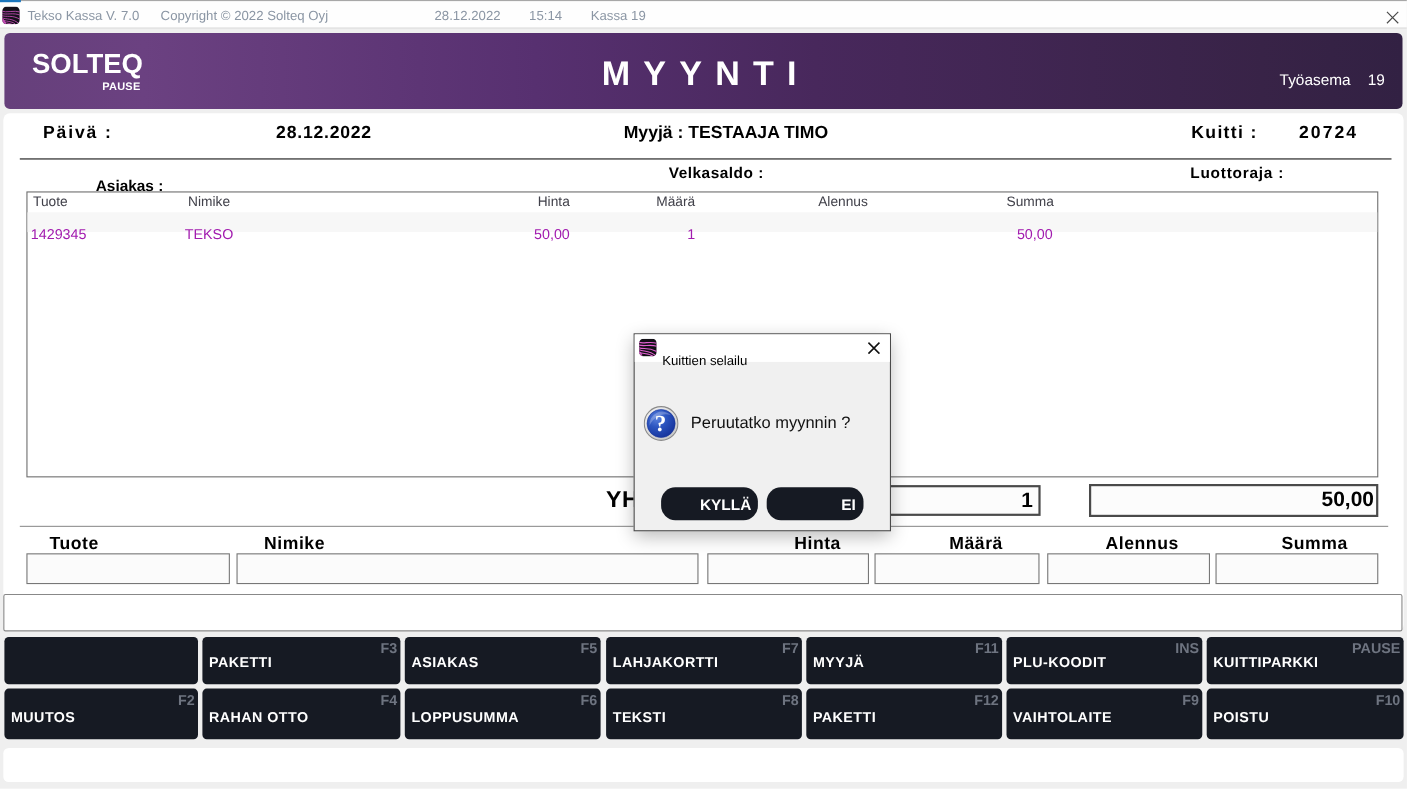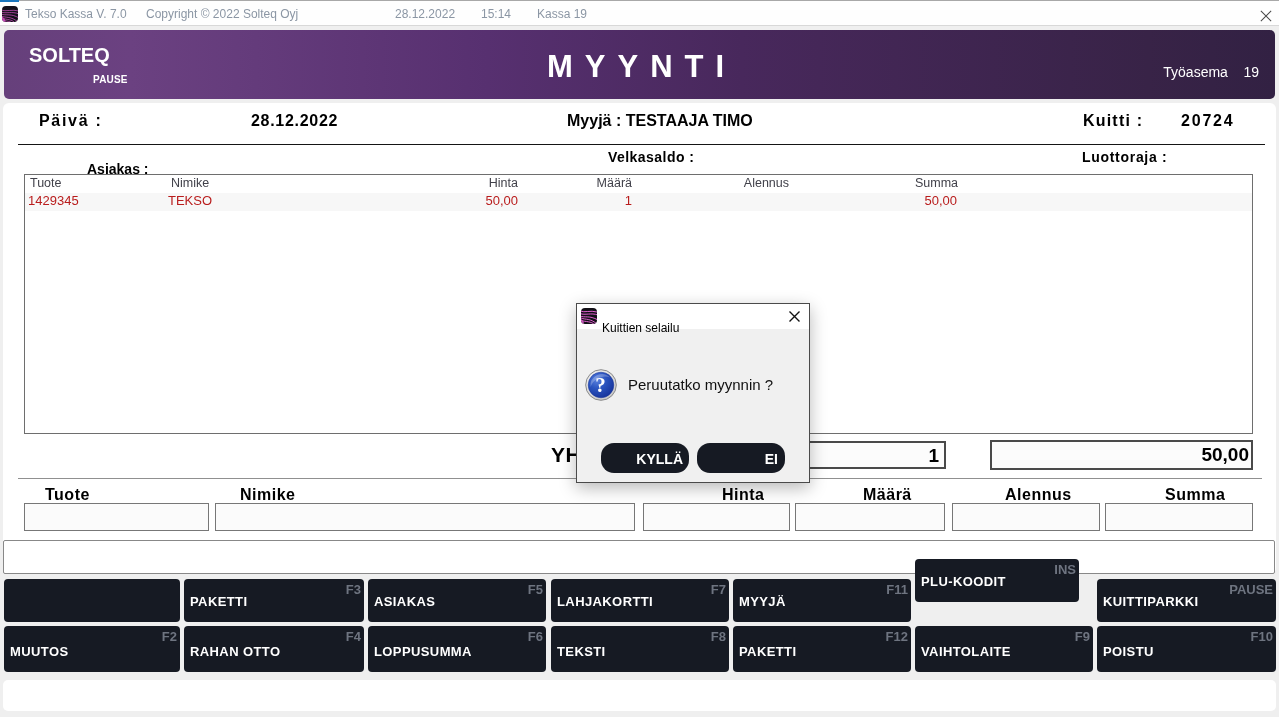--- a/index.html
+++ b/index.html
@@ -7,37 +7,37 @@
 
 
 #titlebar { position:absolute; left:0; top:0; width:1279px; height:26px; background:#fefefe; border-top:1px solid #a8a8a8; border-bottom:1px solid #d8d8d8; }
 #bluechip { position:absolute; left:0; top:-1px; width:19px; height:2px; background:#1b76bd; }
 .tbtxt { position:absolute; top:6px; font-size:12px; color:#8b96a4; white-space:pre; }
 #tbclose { position:absolute; left:1260px; top:9px; width:12px; height:12px; }
 
 
 #header { position:absolute; left:4px; top:30px; width:1271px; height:69px; border-radius:5px;
   background:linear-gradient(to right,#66407b 0%,#6b4181 10%,#573070 38%,#48285c 58%,#382347 90%,#322143 100%); }
-#solteq { position:absolute; left:25px; top:14px; color:#fff; font-weight:bold; font-size:20px; letter-spacing:0px; }
+#solteq { position:absolute; left:25px; top:14px; color:#fff; font-weight:bold; font-size:25px; letter-spacing:0px; }
 #tekso { position:absolute; left:89px; top:44px; color:#fff; font-weight:bold; font-size:10px; letter-spacing:0.2px; }
 #myynti { position:absolute; left:543px; top:19px; color:#fff; font-weight:bold; font-size:31px; letter-spacing:12px; white-space:pre; }
 #shopname { position:absolute; right:15px; top:15px; color:#fff; font-weight:bold; font-size:15px; letter-spacing:0.6px; }
 #tyoasema { position:absolute; right:16px; top:34px; color:#fff; font-size:14px; }
 
 
 #panel { position:absolute; left:3px; top:103px; width:1273px; height:471px; background:#fff; border-radius:6px; }
 .b { font-weight:bold; color:#000; }
 #row1 .lbl { position:absolute; top:9px; font-size:16px; font-weight:bold; white-space:pre; }
 #hr1 { position:absolute; left:15px; top:41px; width:1247px; height:1.3px; background:#151515; }
 #row2lbl { position:absolute; top:58px; font-size:14px; font-weight:bold;margin-left:48px; }
 
 
 #grid { position:absolute; left:21px; top:71px; width:1229px; height:260px; background:#fff; border:1px solid #6e6e6e; }
 .gh { position:absolute; top:1px; font-size:12.5px; color:#41414a; }
-.gd { position:absolute; top:18px; font-size:13px; color:#b91c1c; }
+.gd { position:absolute; top:30px; font-size:13px; color:#a21caf; }
 #gridrow { position:absolute; left:0; top:18px; width:100%; height:18px; background:#f7f7f7; }
 
 
 #yht { position:absolute; left:548px; top:340px; font-size:21px; font-weight:bold; letter-spacing:0.5px; }
 .totbox { position:absolute; border:2px solid #4a4a4a; background:#fcfcfc; font-weight:bold; font-size:19px; text-align:right; }
 #tot1 { left:792px; top:338px; width:151px; height:28px; padding:2px 5px 0 0; }
 #tot2 { left:987px; top:337px; width:263px; height:30px; padding:2px 2px 0 0; }
 #hr2 { position:absolute; left:15px; top:375px; width:1244px; height:1px; background:#909090; }
 
 
@@ -164,21 +164,21 @@
       <div class="f">F5</div>
     </div>
 <div class="btn" style="left:551px;top:579px;width:178px;height:43px">
       <div class="t">LAHJAKORTTI</div>
       <div class="f">F7</div>
     </div>
 <div class="btn" style="left:733px;top:579px;width:178px;height:43px">
       <div class="t">MYYJÄ</div>
       <div class="f">F11</div>
     </div>
-<div class="btn" style="left:915px;top:559px;width:164px;height:43px">
+<div class="btn" style="left:915px;top:579px;width:178px;height:43px">
       <div class="t">PLU-KOODIT</div>
       <div class="f">INS</div>
     </div>
 <div class="btn" style="left:1097px;top:579px;width:179px;height:43px">
       <div class="t">KUITTIPARKKI</div>
       <div class="f">PAUSE</div>
     </div>
 <div class="btn" style="left:4px;top:626px;width:176px;height:46px">
       <div class="t">MUUTOS</div>
       <div class="f">F2</div>

